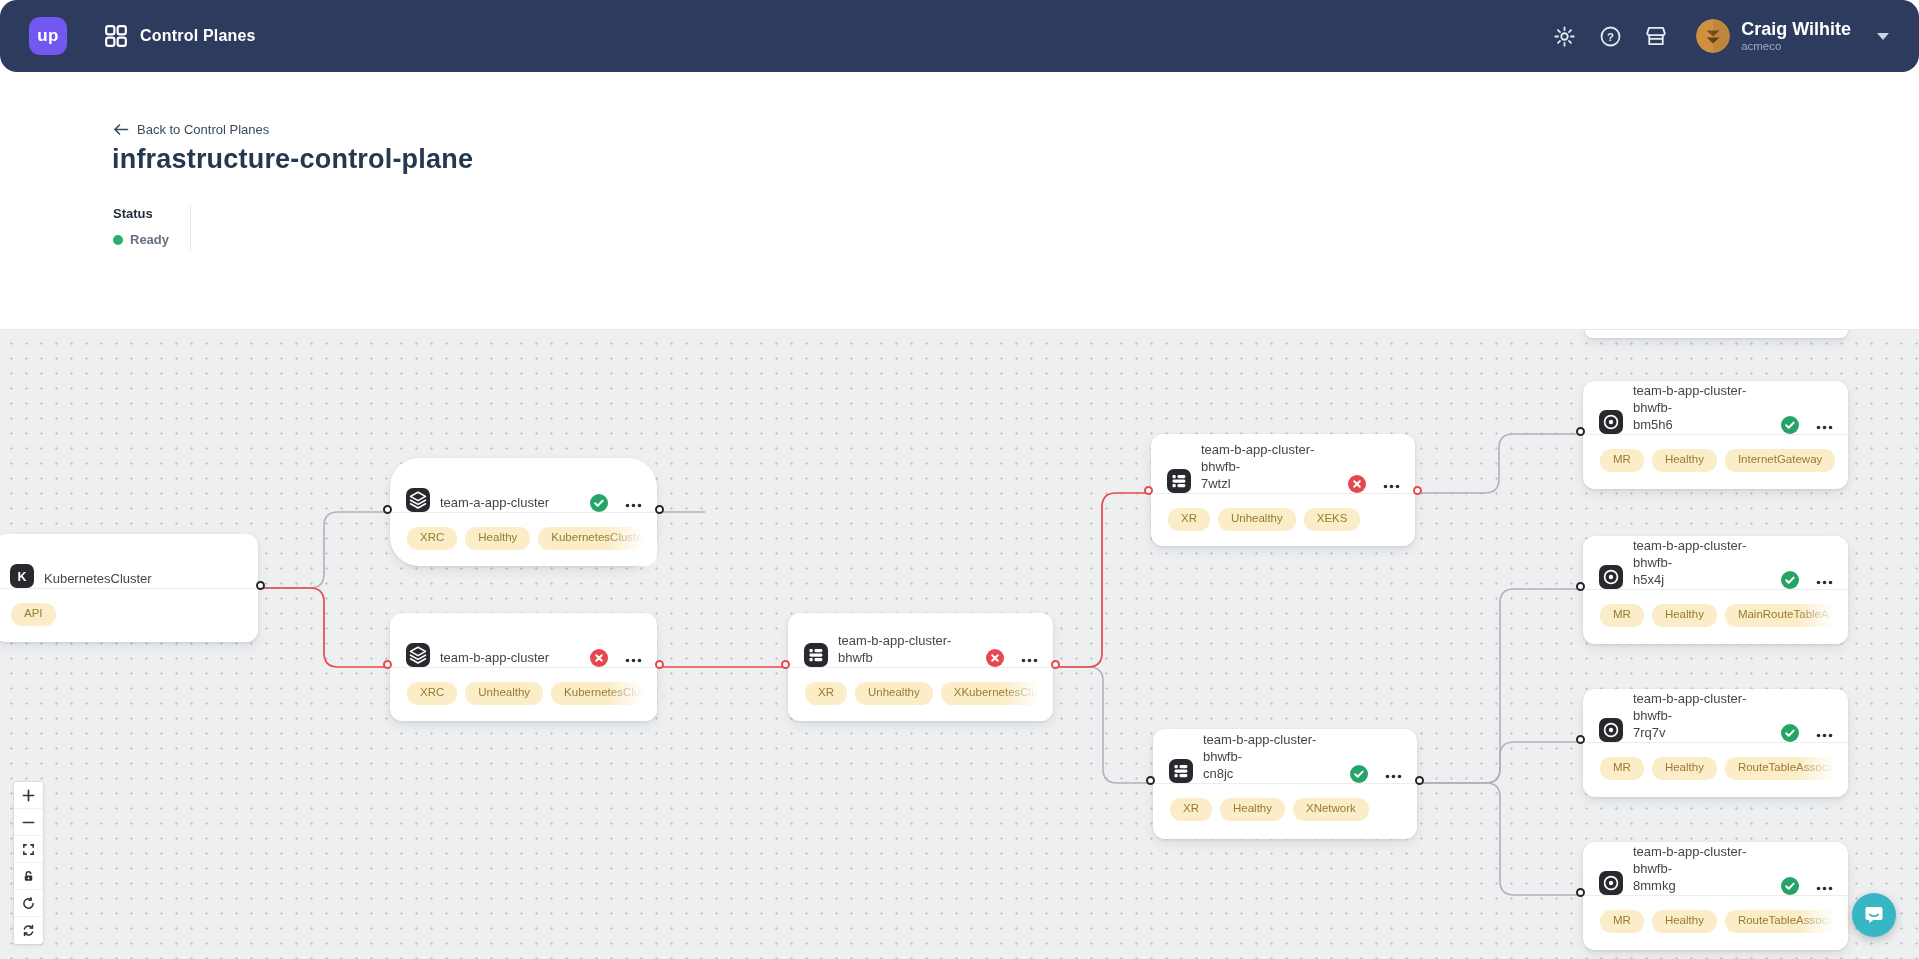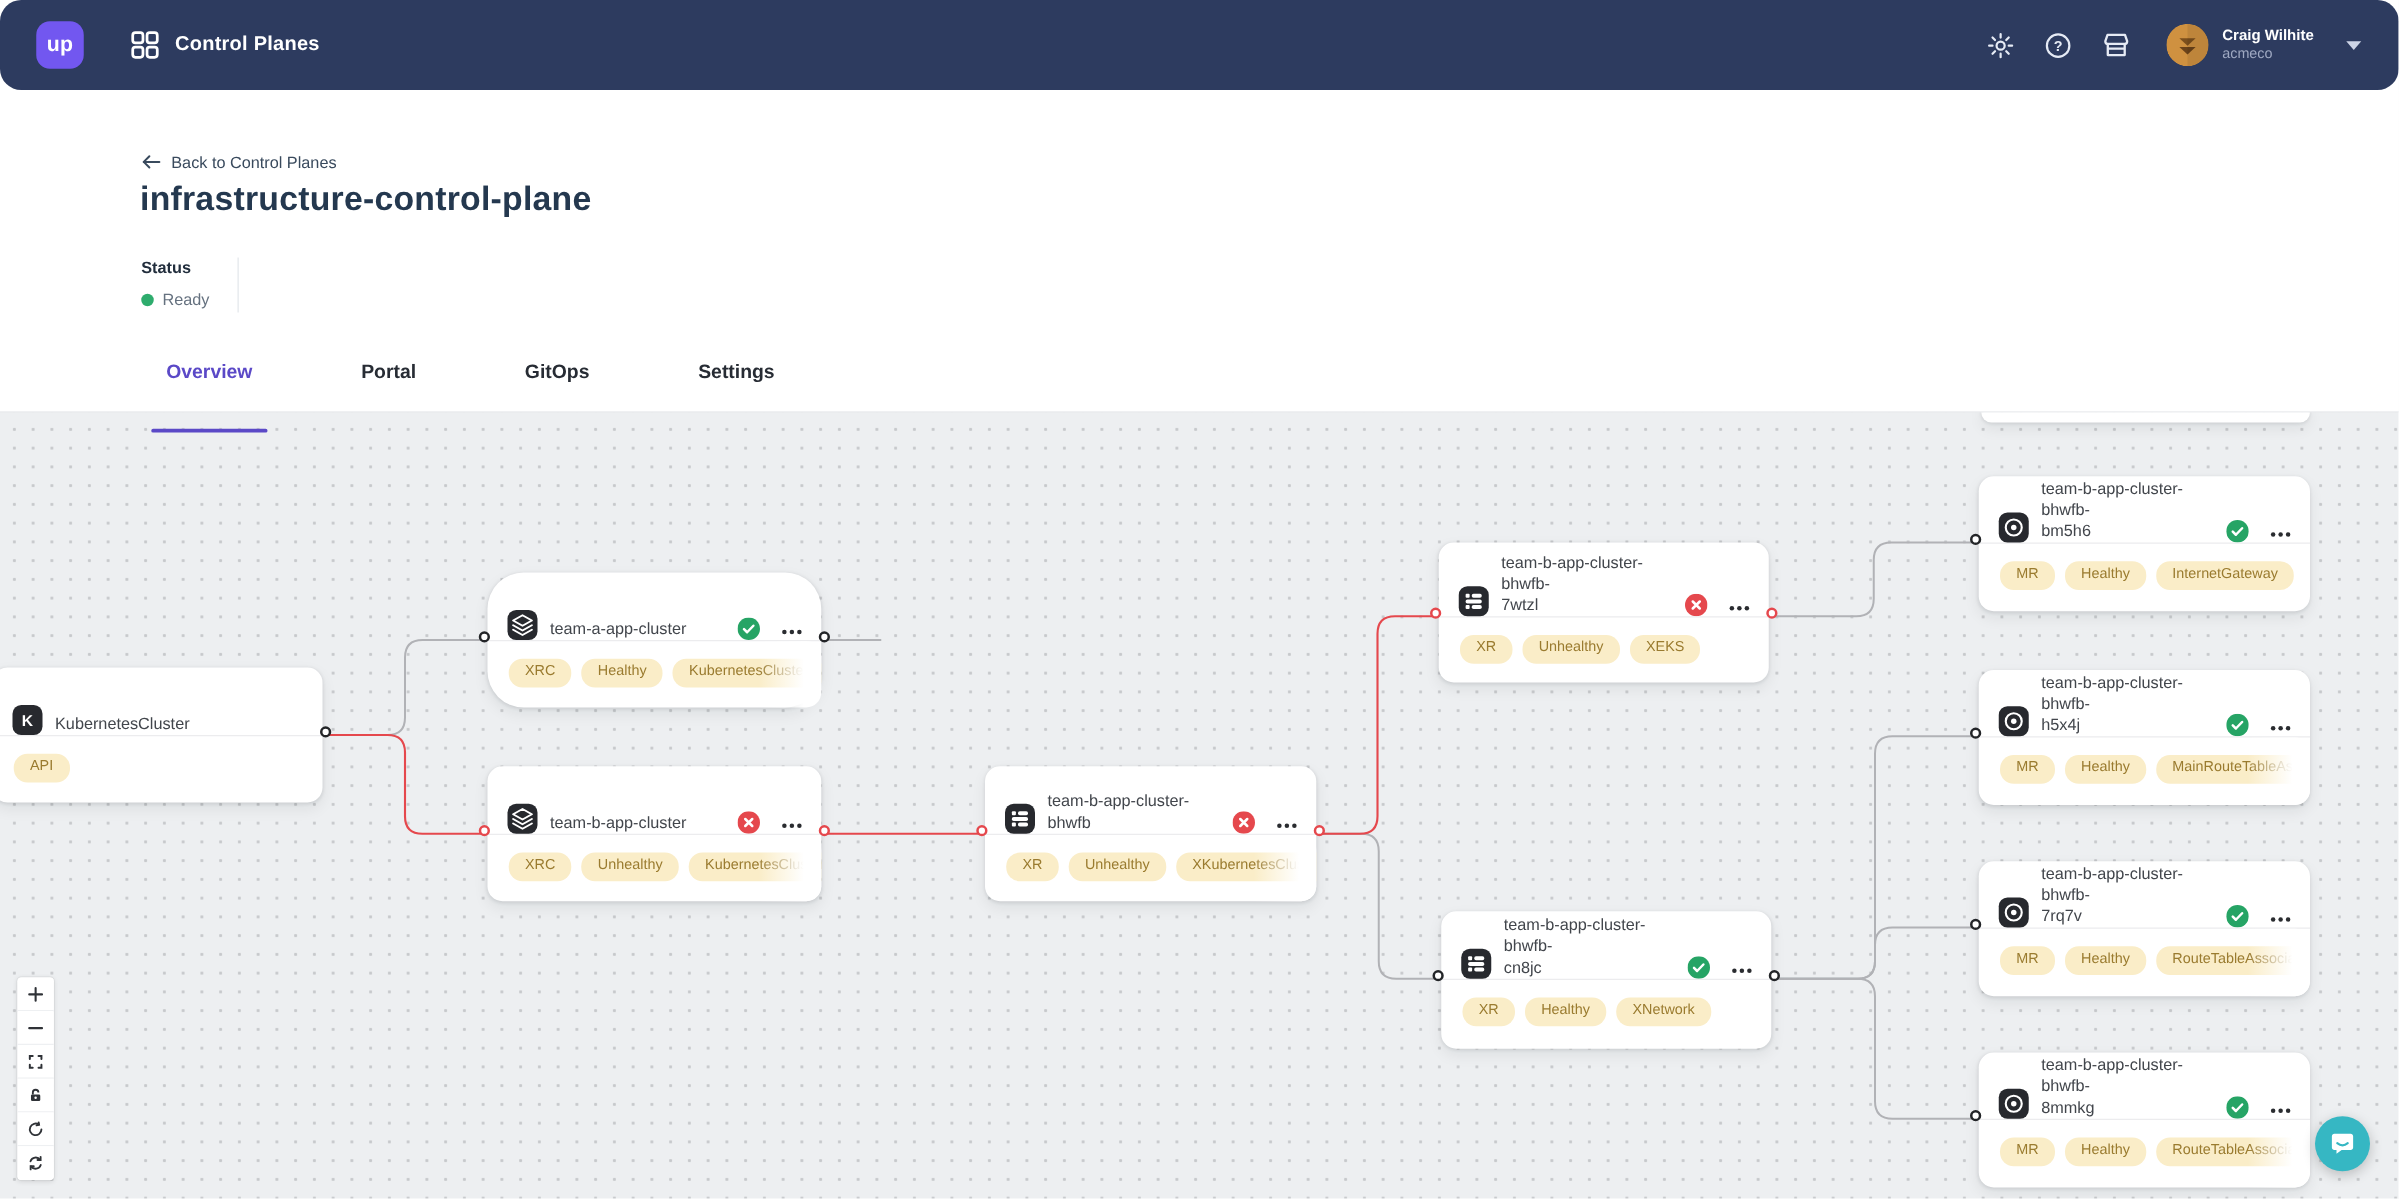--- a/index.html
+++ b/index.html
@@ -11,31 +11,31 @@
   .nav { position:absolute; top:0; left:0; right:0; height:72px; background:#2d3b5f; display:flex; align-items:center; z-index:50;border-radius:17px; }
   .logo { width:38px; height:38px; border-radius:11px; background:#7257f0; margin-left:29px; display:flex; align-items:center; justify-content:center; color:#fff; font-weight:bold; font-size:17px; cursor:pointer; flex:none; letter-spacing:.3px;}
   .apps-grid { margin-left:37px; display:flex; align-items:center; cursor:pointer; }
   .nav-title { color:#fff; font-size:16px; font-weight:700; margin-left:12px; letter-spacing:.2px; }
   .nav-right { margin-left:auto; display:flex; align-items:center; margin-right:30px; }
   .nav-icon-btn { width:24px; height:24px; margin-left:22px; display:flex; align-items:center; justify-content:center; cursor:pointer; }
   .nav-icon-btn svg { display:block; }
   .user-chip { display:flex; align-items:center; margin-left:28px; cursor:pointer; }
   .avatar { width:34px; height:34px; border-radius:50%; overflow:hidden; flex:none; }
   .user-text { margin-left:11px; line-height:1.15; }
-  .user-name { color:#fff; font-size:12px; font-weight:700; }
+  .user-name { color:#fff; font-size:18px; font-weight:700; }
   .user-org { color:#9fa9c2; font-size:11.5px; margin-top:1px; }
   .caret { width:0; height:0; border-left:6px solid transparent; border-right:6px solid transparent; border-top:7px solid #cdd4e6; margin-left:26px; }
 
   
   .page-header { position:absolute; top:72px; left:0; right:0; height:257px; background:#fff; z-index:20; }
   .back { position:absolute; left:113px; top:50px; display:flex; align-items:center; gap:8px; color:#394a5d; font-size:13px; cursor:pointer; }
   .page-title { position:absolute; left:112px; top:72px; font-size:27px; font-weight:700; color:#24384f; letter-spacing:.2px; }
   .meta-label { font-size:13px; font-weight:700; color:#222e3d; }
   .status-block { position:absolute; left:113px; top:134px; }
-  .status-row { display:flex; align-items:center; gap:7px; margin-top:11px; }
+  .status-row { display:flex; align-items:center; gap:7px; margin-top:11px;font-weight:bold; }
   .status-dot { width:10px; height:10px; border-radius:50%; background:#2eac6d; }
   .meta-value { font-size:13px; color:#65717f; }
   .meta-divider { position:absolute; left:190px; top:134px; width:1px; height:44px; background:#e3e7ec; }
   .config-block { position:absolute; left:217px; top:134px; }
   .config-row { display:flex; gap:14px; margin-top:12px; }
   .tabs { position:absolute; left:121px; bottom:0; display:flex; gap:63px; height:42px; }
   .tab { font-size:15.5px; font-weight:700; color:#272c34; position:relative; padding:2px 12px 0; cursor:pointer; }
   .tab.active { color:#5b49c7; }
   .tab.active::after { content:''; position:absolute; left:0; right:0; bottom:-17px; height:3px; background:#5b49c7; border-radius:2px; }
 
@@ -146,26 +146,20 @@
 
     <div class="status-block">
       <div class="meta-label">Status</div>
       <div class="status-row">
         <span class="status-dot"></span>
         <span class="meta-value">Ready</span>
       </div>
     </div>
     <div class="meta-divider"></div>
 
-    <div class="tabs" id="tabs">
-        <div class="tab active">Overview</div>
-        <div class="tab">Portal</div>
-        <div class="tab">GitOps</div>
-        <div class="tab">Settings</div>
-      </div>
   </div>
 
   <div class="canvas" id="canvas">
     <svg class="edges" id="edges" width="1919" height="630">
         <path d="M258,258 H310 Q324,258 324,244 V196 Q324,182 338,182 H390" class="ok"></path>
         <path d="M657,182 H705" class="ok"></path>
         <path d="M1053,337 H1089 Q1103,337 1103,351 V439 Q1103,453 1117,453 H1153" class="ok"></path>
         <path d="M1415,163 H1485 Q1499,163 1499,149 V118 Q1499,104 1513,104 H1583" class="ok"></path>
         <path d="M1417,453 H1486 Q1500,453 1500,439 V273 Q1500,259 1514,259 H1583" class="ok"></path>
         <path d="M1417,453 H1486 Q1500,453 1500,439 V426 Q1500,412 1514,412 H1583" class="ok"></path>

